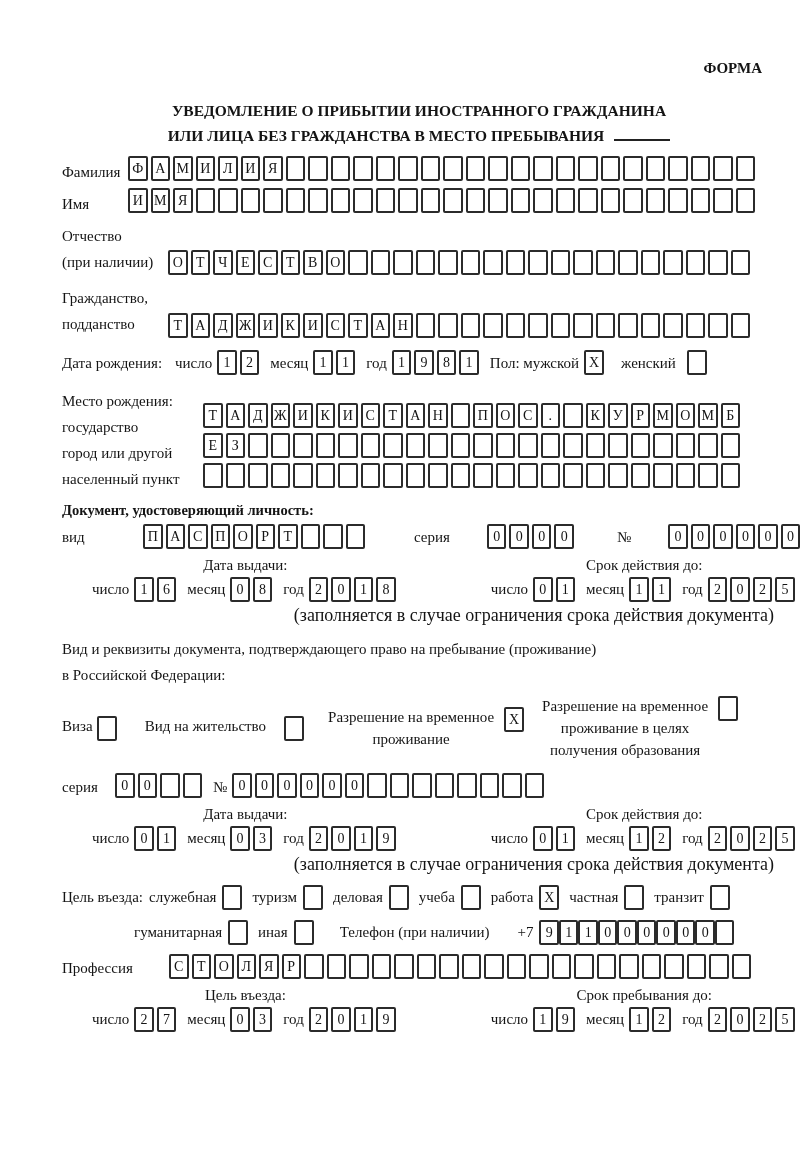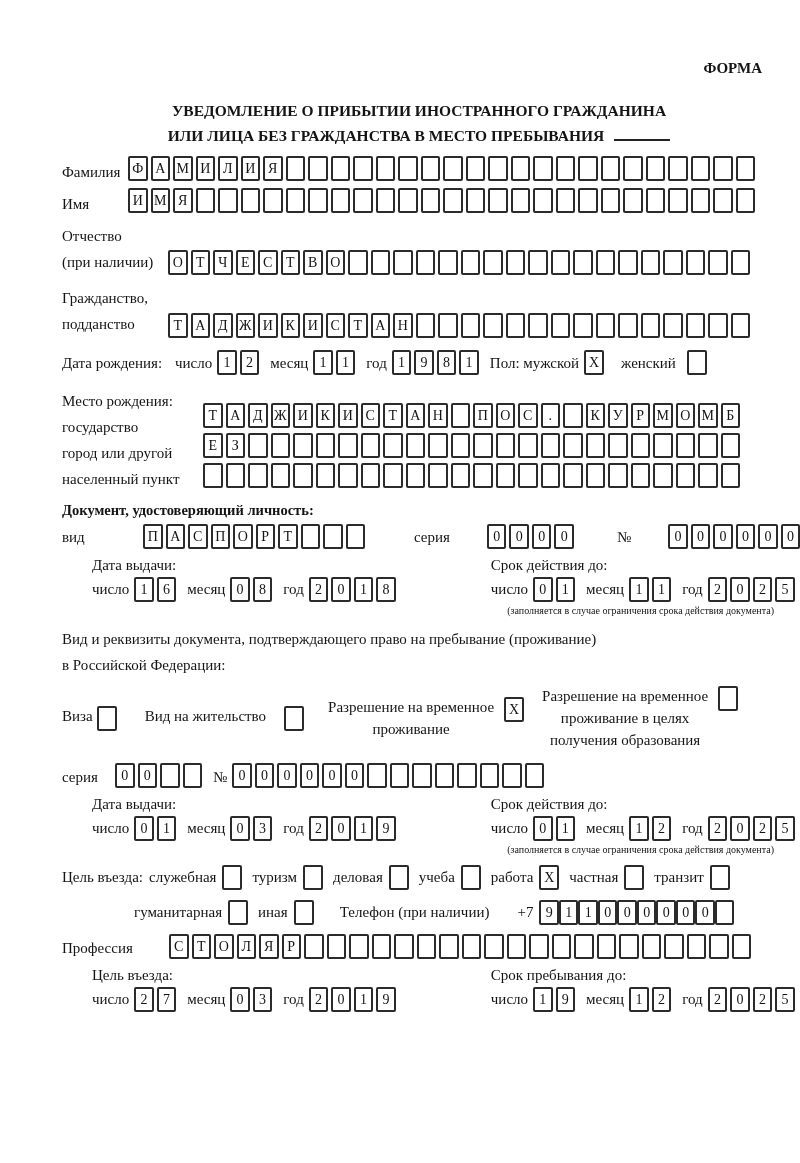--- a/index.html
+++ b/index.html
@@ -38,24 +38,24 @@
   .lbl2 { line-height:1.75; }
   .dlbl { flex:none; padding-top:3px; margin-right:5px; }
   .gap8 { margin-left:8px; } .gap14 { margin-left:14px; }
 
   .stack > .cells { display:flex; margin-bottom:5px; }
 
   .center-head { font-weight:bold; font-size:14.5px; margin-top:9px; }
 
   
   .dates { display:flex; margin-top:8px; }
-  .dgroup .dhead { margin-bottom:3px; }
+  .dgroup .dhead { text-align:center; margin-bottom:3px; }
   .dgroup .drow { display:flex; align-items:center; }
   .dgroup .dlbl { padding-top:0; }
-  .note-r { text-align:right; font-size:10px; margin-top:3px; padding-right:2px; }
+  .note-r { text-align:right; font-size:18px; margin-top:3px; padding-right:2px; }
   .plain { line-height:1.75; margin-top:10px; }
 
   
   .opts { display:flex; align-items:center; margin-top:8px; }
   .opt { display:flex; align-items:flex-start; }
   .opt .olbl { text-align:center; line-height:1.45; }
   .opt .cell { margin-left:10px; margin-right:0; }
 
   .purpose-row { display:flex; align-items:center; margin-top:10px; }
   .purpose-row .plbl { margin-right:6px; }

